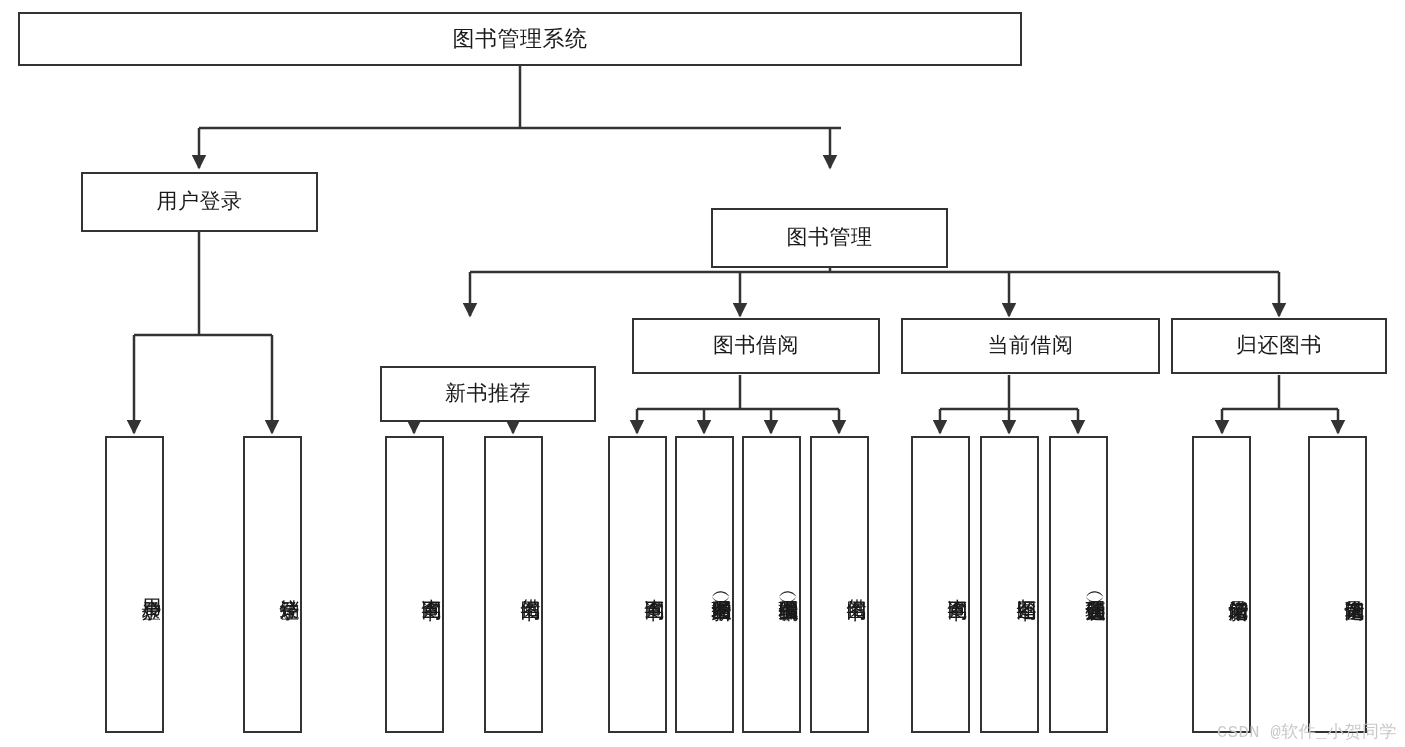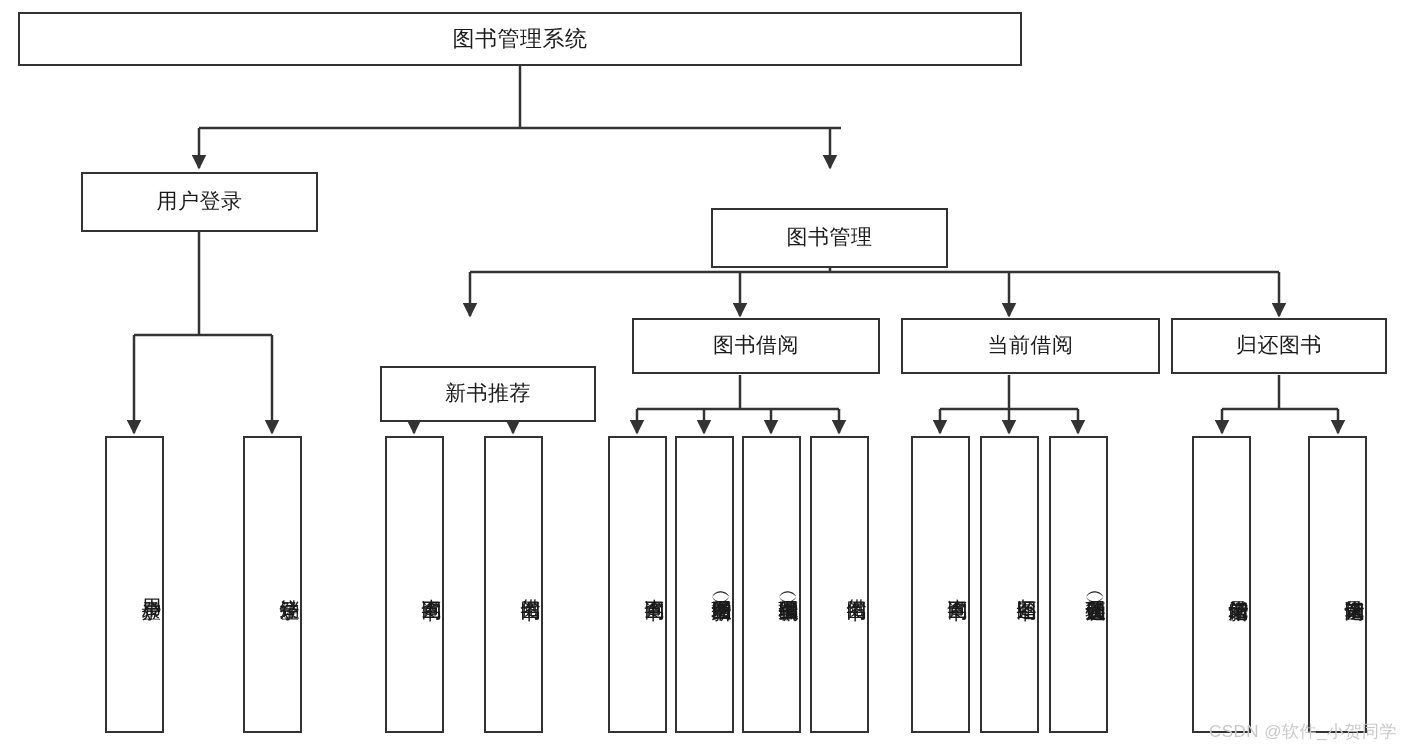--- a/index.html
+++ b/index.html
@@ -63,21 +63,21 @@
     letter-spacing: 0px;
   }
   .watermark {
     position: absolute;
     right: 8px;
     bottom: 4px;
     font-size: 17px;
     color: #c9c9c9;
     letter-spacing: 0.5px;
     white-space: nowrap;
-    font-family: Liberation Sans, sans-serif;
+    font-family: Liberation Mono, monospace;
   }
 </style>
 </head>
 <body>
 
 <div id="canvas">
 
   <svg id="edges" viewBox="0 0 1405 747" width="1405" height="747" xmlns="http://www.w3.org/2000/svg">
     <defs>
       <marker id="ah" viewBox="0 0 10 10" refX="9" refY="5" markerWidth="6" markerHeight="6" orient="auto-start-reverse">

